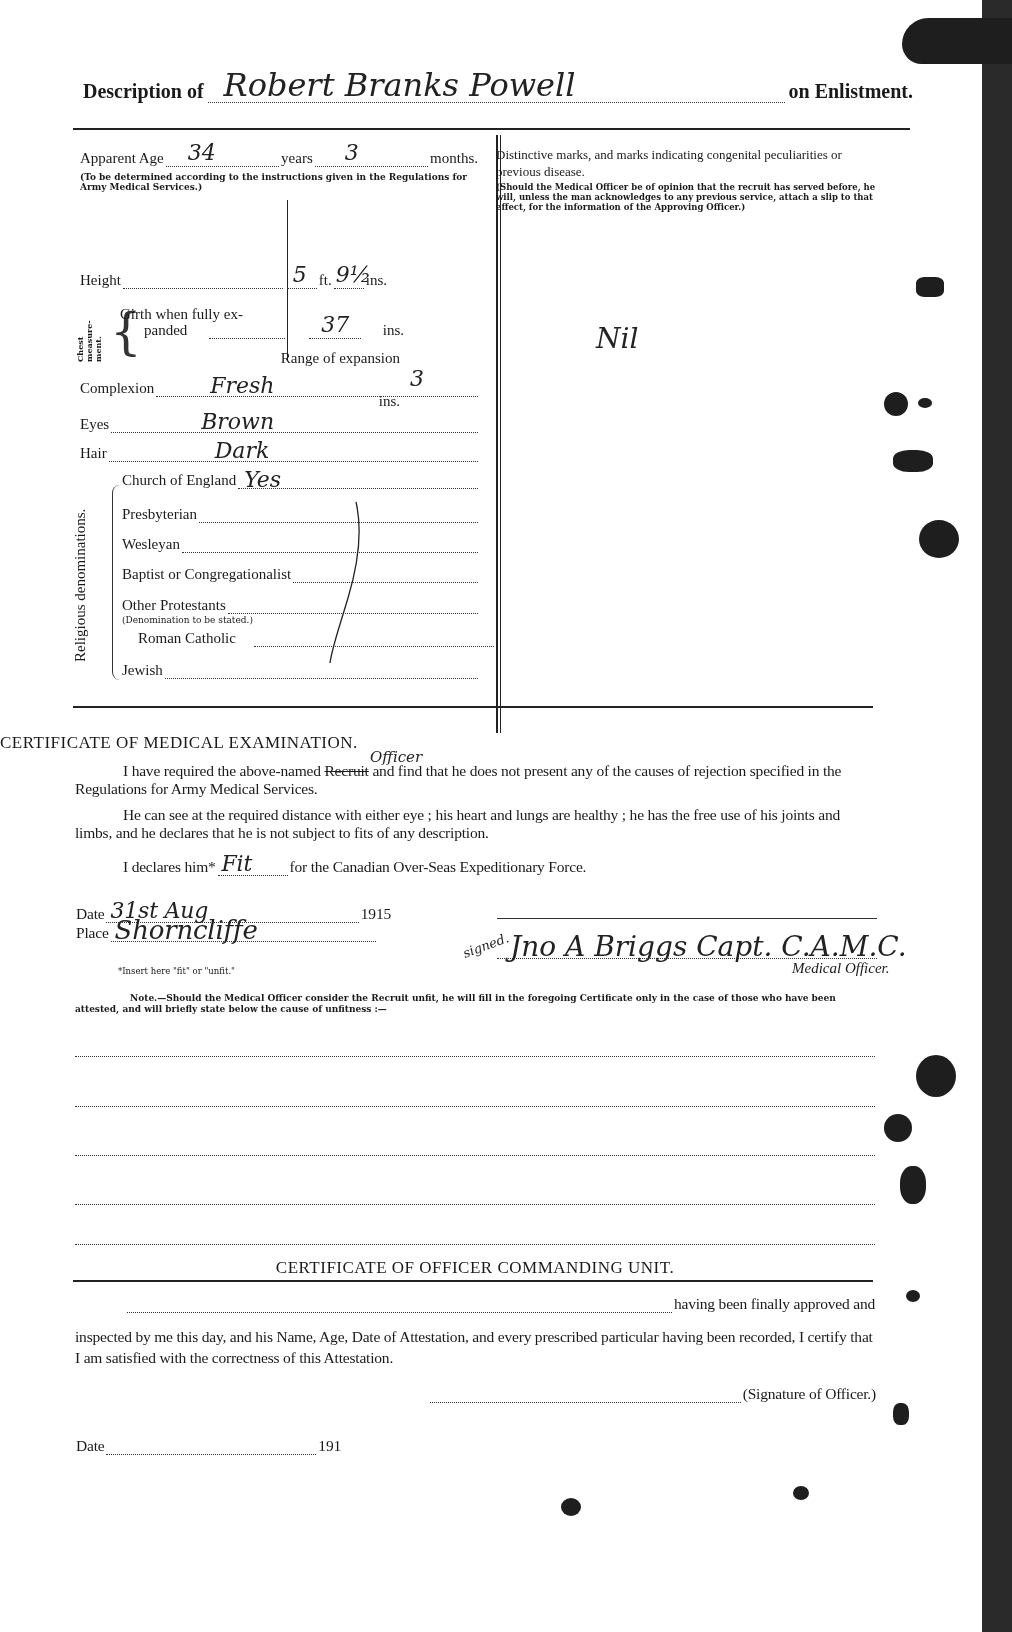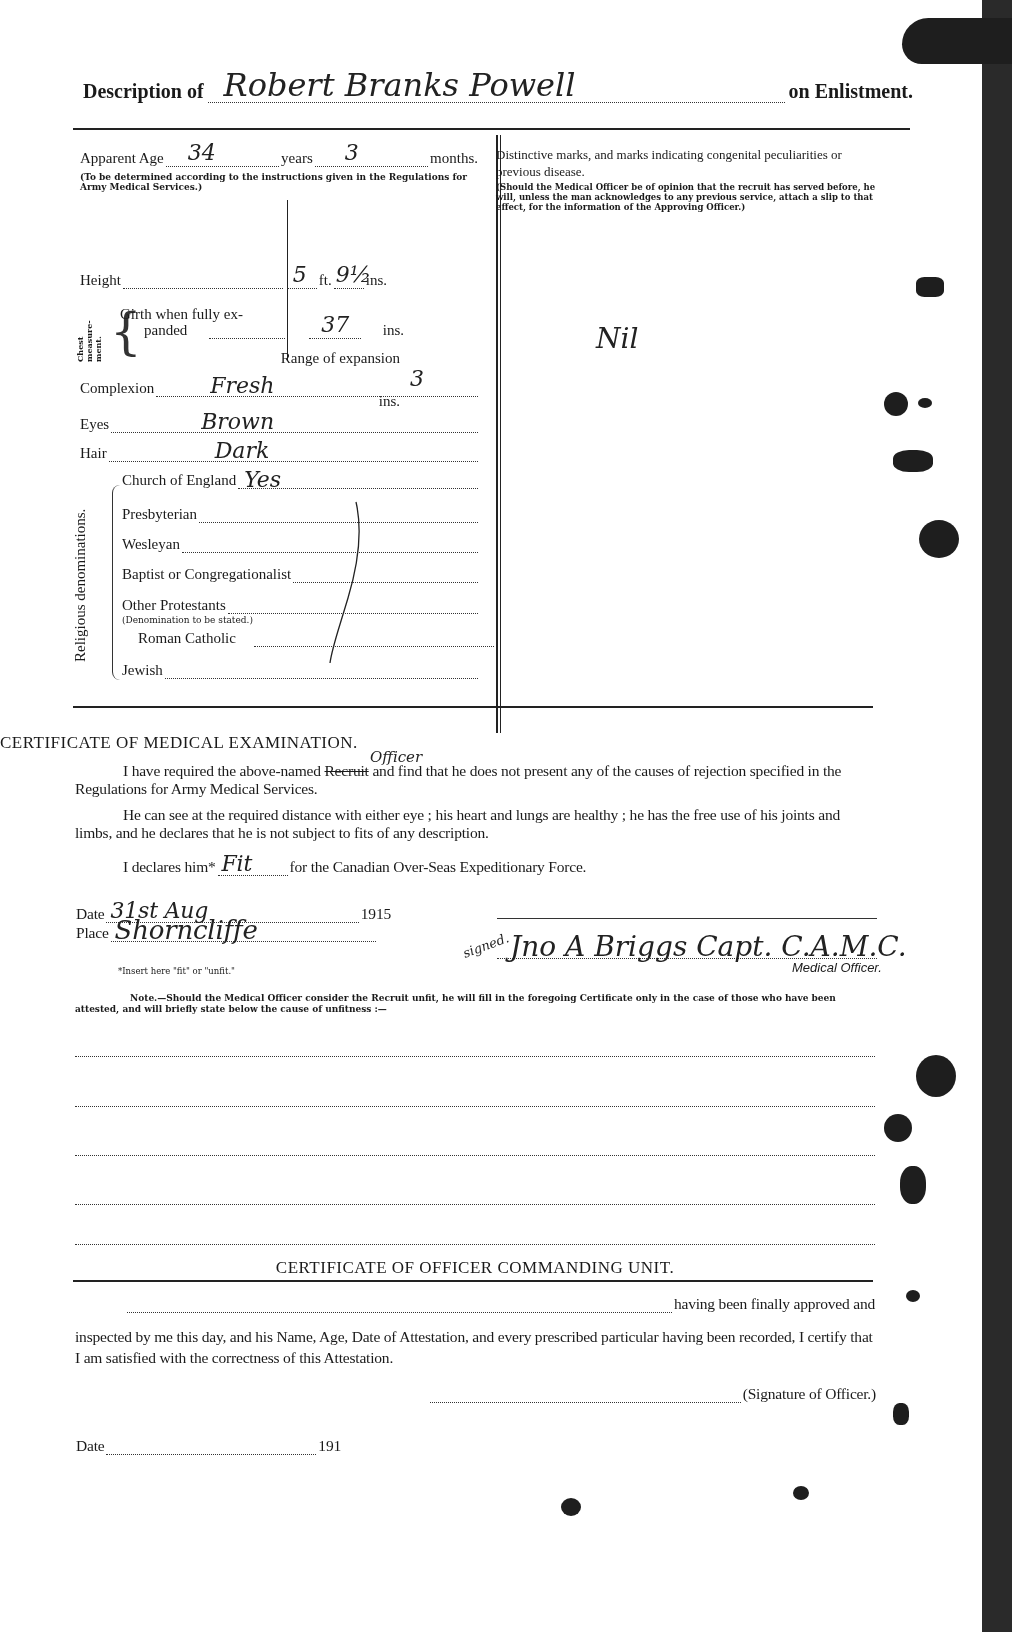--- a/index.html
+++ b/index.html
@@ -194,21 +194,21 @@
   <span>Place</span>
   <span class="fill">
       <span class="val" style="left:4px;bottom:-4px;font-size:26px;">Shorncliffe</span>
     </span>
 </div>
 <div class="abs tiny" style="left:118px;top:966px;font-size:8.5px;">*Insert here "fit" or "unfit."</div>
 
 <div class="abs hand" style="left:462px;top:938px;font-size:13px;transform:rotate(-20deg);">signed.</div>
 <div class="abs" style="left:497px;top:958px;width:380px;border-bottom:1px dotted #333;"></div>
 <div class="abs hand" style="left:510px;top:930px;font-size:28px;white-space:nowrap;">Jno A Briggs Capt. C.A.M.C.</div>
-<div class="abs" style="left:792px;top:960px;font-size:13px;font-style:italic;font-family:Liberation Sans, sans-serif;">Medical Officer.</div>
+<div class="abs" style="left:792px;top:960px;font-size:15px;font-style:italic;font-family:Liberation Serif, serif;">Medical Officer.</div>
 
 <div class="abs tiny" style="left:75px;top:993px;width:800px;font-size:9px;line-height:11px;text-indent:55px;font-weight:bold;">Note.—Should the Medical Officer consider the Recruit unfit, he will fill in the foregoing Certificate only in the case of those who have been attested, and will briefly state below the cause of unfitness :—</div>
 
 <div class="abs dots" style="left:75px;top:1056px;width:800px;"></div>
 <div class="abs dots" style="left:75px;top:1106px;width:800px;"></div>
 <div class="abs dots" style="left:75px;top:1155px;width:800px;"></div>
 <div class="abs dots" style="left:75px;top:1204px;width:800px;"></div>
 <div class="abs dots" style="left:75px;top:1244px;width:800px;"></div>
 <div class="abs rule" style="left:73px;top:1280px;width:800px;"></div>
 

